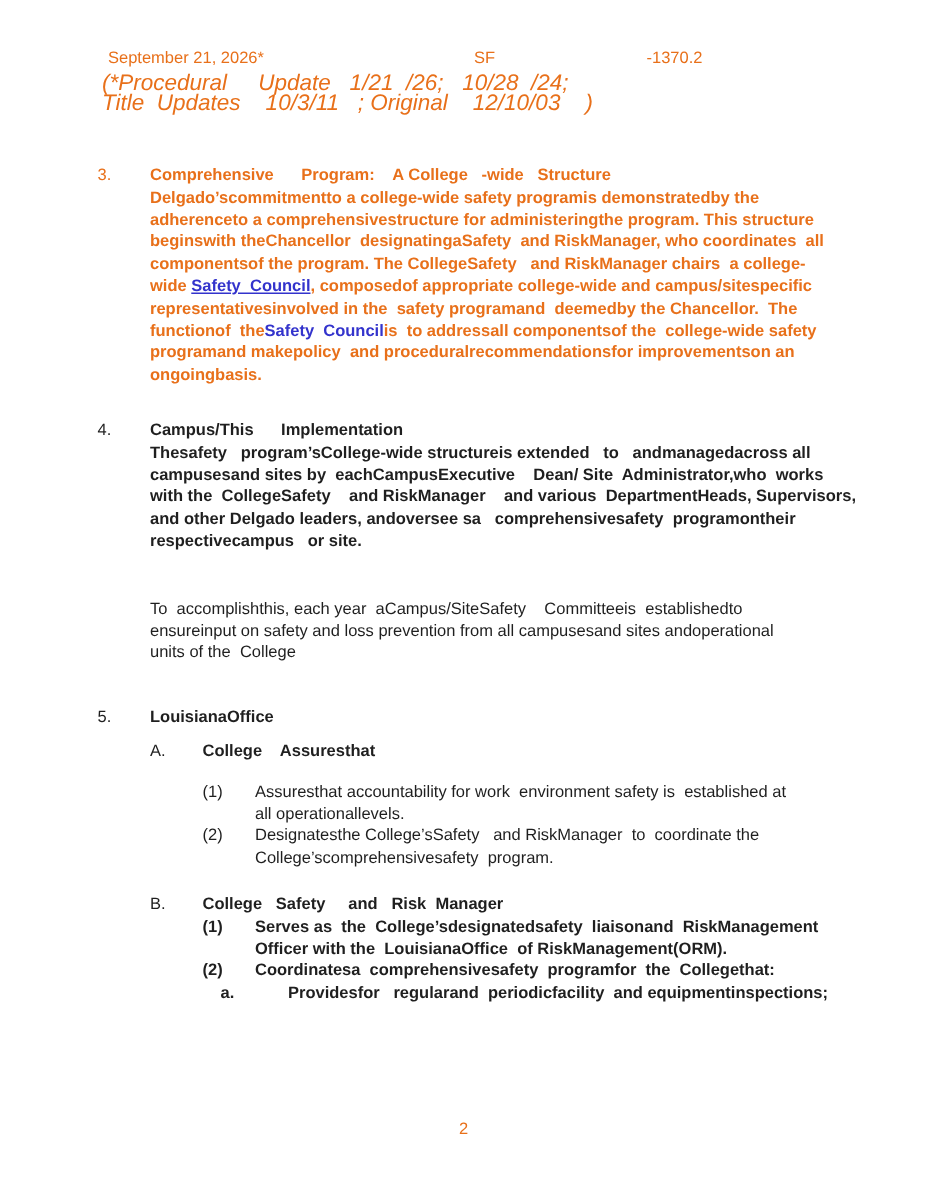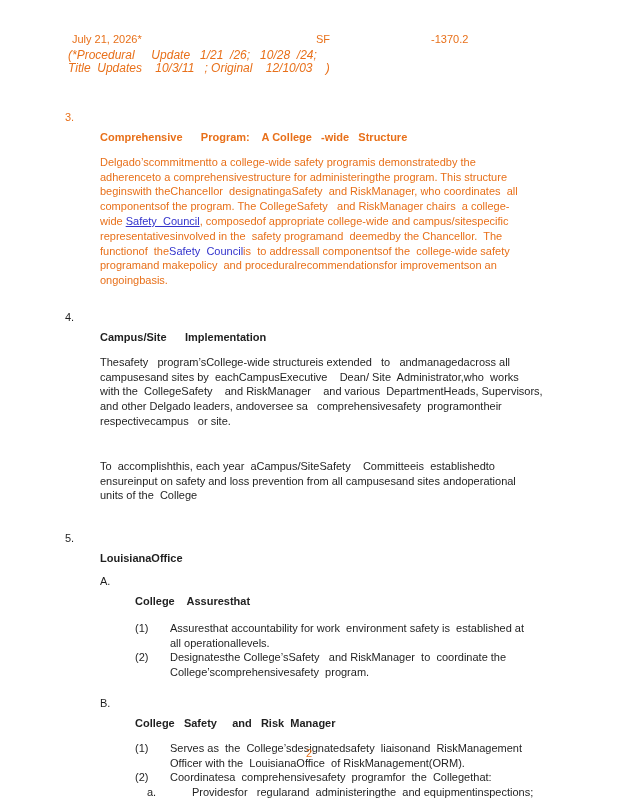--- a/index.html
+++ b/index.html
@@ -14,52 +14,52 @@
     font-family:"Liberation Sans","DejaVu Sans",sans-serif;
     font-size:11px;line-height:14.8px;color:var(--ink);
   }
   
   .header{position:absolute;top:0;left:0;width:618px;height:90px;}
   .h-date{position:absolute;left:72px;top:32px;color:var(--orange);white-space:pre;}
   .h-code{position:absolute;left:316px;top:32px;color:var(--orange);white-space:pre;}
   .h-num{position:absolute;left:431px;top:32px;color:var(--orange);white-space:pre;}
   .h-note{
     position:absolute;left:68px;top:49px;color:var(--orange);
-    font-style:italic;font-size:12px;line-height:13px;white-space:pre-wrap;
+    font-style:italic;font-size:15px;line-height:13px;white-space:pre-wrap;
   }
   
   .doc{position:absolute;top:0;left:0;width:618px;padding:110px 38px 0 65px;}
   .sec{display:grid;grid-template-columns:35px 1fr;}
   .sec-num{white-space:pre;}
-  .sec-heading{font-weight:bold;white-space:pre-wrap;margin-top:20px;}
+  .sec-heading{font-weight:bold;white-space:pre-wrap;}
   .orange{color:var(--orange);}
   .para{white-space:pre-wrap;margin:0;}
   .run-orange{color:var(--orange);}
   .run-link{color:var(--blue);text-decoration:underline;cursor:pointer;}
   .run-blue{color:var(--blue);}
-  .mt10{margin-top:10px;} .mt14{margin-top:30px;} .mt22{margin-top:22px;}
+  .mt10{font-weight:bold;} .mt14{margin-top:30px;} .mt22{margin-top:22px;}
   .mt28{margin-top:28px;} .mt8{margin-top:8px;} .mt12{margin-top:12px;}
   .mt16{margin-top:16px;}
   .sub{display:grid;grid-template-columns:35px 1fr;}
   .item{display:grid;grid-template-columns:35px 1fr;}
   .item-num{white-space:pre;}
   .item-text{white-space:pre-wrap;}
   .subitem{display:grid;grid-template-columns:45px 1fr;margin-left:12px;}
   .subitem-letter{white-space:pre;}
   
   .page-num{
     position:absolute;left:0;top:746px;width:618px;text-align:center;
     color:var(--orange);
   }
 </style>
 </head>
 <body>
 
 <div class="header">
-  <span class="h-date">July 21, 2026*</span>
+  <span class="h-date">September 21, 2026*</span>
   <span class="h-code">SF</span>
   <span class="h-num">-1370.2</span>
   <div class="h-note">(*Procedural     Update   1/21  /26;   10/28  /24;
 Title  Updates    10/3/11   ; Original    12/10/03    )</div>
 </div>
 
 <div class="doc">
 
   <div class="sec">
     <span class="sec-num orange">3.</span>
@@ -73,21 +73,21 @@
 componentsof the program. The CollegeSafety   and RiskManager chairs  a college-
 wide </span><span class="run-link">Safety  Council</span><span class="run-orange">, composedof appropriate college-wide and campus/sitespecific
 representativesinvolved in the  safety programand  deemedby the Chancellor.  The
 functionof  the</span><span class="run-blue">Safety  Council</span><span class="run-orange">is  to addressall componentsof the  college-wide safety
 programand makepolicy  and proceduralrecommendationsfor improvementson an
 ongoingbasis.</span></p>
   </div>
 
   <div class="sec mt22">
     <span class="sec-num">4.</span>
-    <span class="sec-heading">Campus/Site      Implementation</span>
+    <span class="sec-heading">Campus/This      Implementation</span>
   </div>
   <div class="sec mt10">
     <span></span>
     <p class="para">Thesafety   program’sCollege-wide structureis extended   to   andmanagedacross all
 campusesand sites by  eachCampusExecutive    Dean/ Site  Administrator,who  works
 with the  CollegeSafety    and RiskManager    and various  DepartmentHeads, Supervisors,
 and other Delgado leaders, andoversee sa   comprehensivesafety  programontheir
 respectivecampus   or site.</p>
   </div>
   <div class="sec mt14">
@@ -144,21 +144,21 @@
           <span class="item-num">(1)</span>
           <span class="item-text">Serves as  the  College’sdesignatedsafety  liaisonand  RiskManagement
 Officer with the  LouisianaOffice  of RiskManagement(ORM).</span>
         </div>
         <div class="item">
           <span class="item-num">(2)</span>
           <span class="item-text">Coordinatesa  comprehensivesafety  programfor  the  Collegethat:</span>
         </div>
         <div class="subitem">
           <span class="subitem-letter">a.</span>
-          <span class="item-text">Providesfor   regularand  administeringthe  and equipmentinspections;</span>
+          <span class="item-text">Providesfor   regularand  periodicfacility  and equipmentinspections;</span>
         </div>
       </div>
     </div>
   </div>
 
 </div>
 
 <div class="page-num">2</div>
 
 </body></html>

